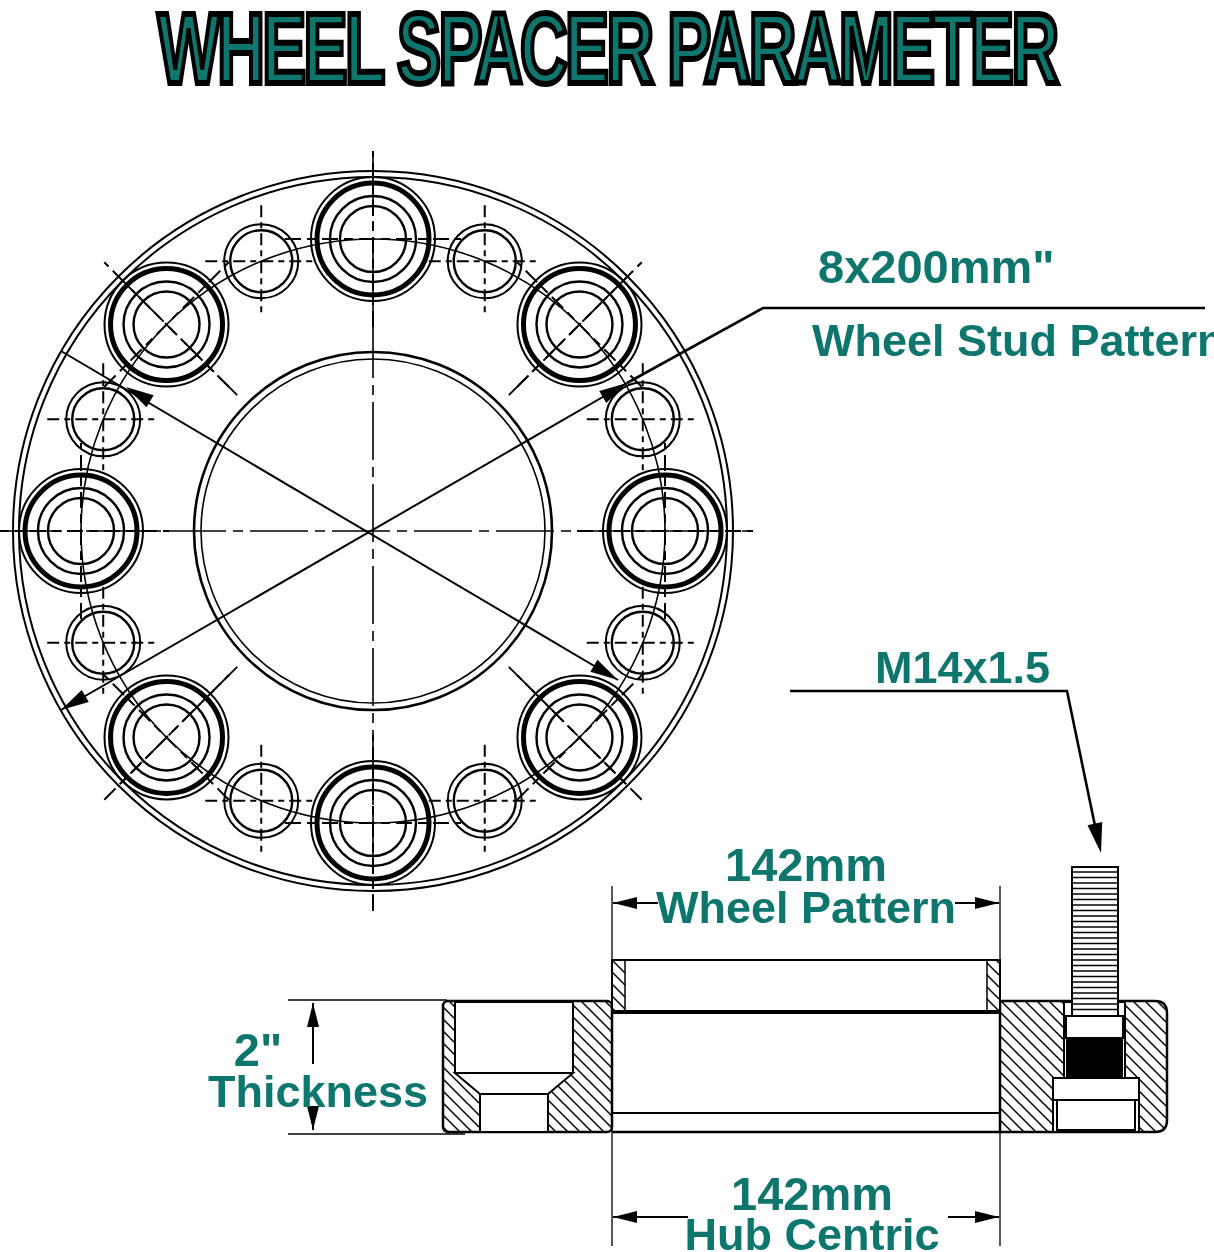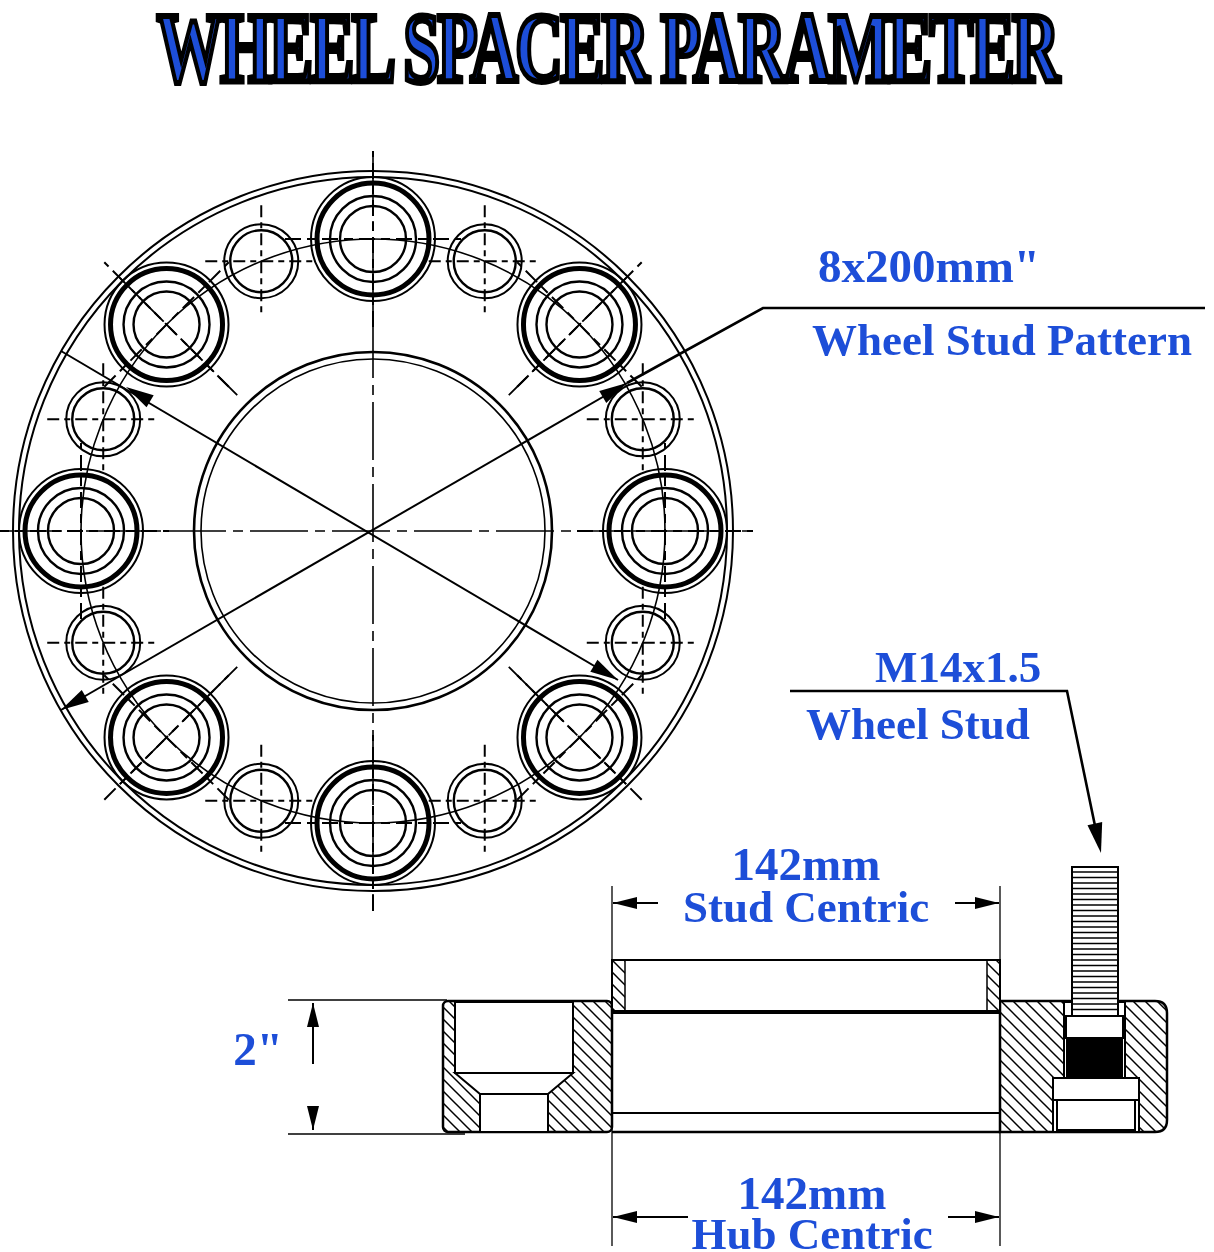--- a/index.html
+++ b/index.html
@@ -1,17 +1,17 @@
 <!DOCTYPE html>
 <html><head>
 <meta charset="utf-8">
 <style>
   html,body{margin:0;padding:0;background:#fff;}
   #stage{position:relative;width:1214px;height:1252px;background:#ffffff;overflow:hidden;
-         font-family:Liberation Serif, serif;color:#1d4ed8;}
+         font-family:Liberation Sans, sans-serif;color:#0f766e;}
   #drawing{position:absolute;left:0;top:0;}
   .t{position:absolute;font-weight:bold;white-space:nowrap;line-height:1;}
   .v{font-size:47px;}
   .l{font-size:45px;}
   .c{transform:translateX(-50%);}
   #title{left:50%;top:2px;font-size:100px;letter-spacing:-4px;line-height:92px;
          -webkit-text-stroke:6px #000;transform:translateX(-50%) scaleX(0.66);
          transform-origin:center top;}
 </style>
 </head>
@@ -195,22 +195,22 @@
         <polygon points="999,1217 975,1223 975,1211" fill="#000000" stroke="none" stroke-width="0"></polygon>
       </g>
   </svg>
 
   <div id="title" class="t">WHEEL SPACER PARAMETER</div>
 
   <div class="t v" style="left:818px;top:243px">8x200mm"</div>
   <div class="t l" style="left:812px;top:318px">Wheel Stud Pattern</div>
 
   <div class="t l" style="left:875px;top:645px">M14x1.5</div>
-  <div class="t l" style="left:806px;top:702px">Wheel Stud</div>
 
   <div class="t v c" style="left:806px;top:841px">142mm</div>
-  <div class="t l c" style="left:806px;top:885px">Stud Centric</div>
+  <div class="t l c" style="left:806px;top:885px">Wheel Pattern</div>
 
   <div class="t v c" style="left:258px;top:1026px">2"</div>
+  <div class="t l c" style="left:318px;top:1069px">Thickness</div>
 
   <div class="t v c" style="left:812px;top:1170px">142mm</div>
   <div class="t l c" style="left:812px;top:1212px">Hub Centric</div>
 </div>
 
 </body></html>

